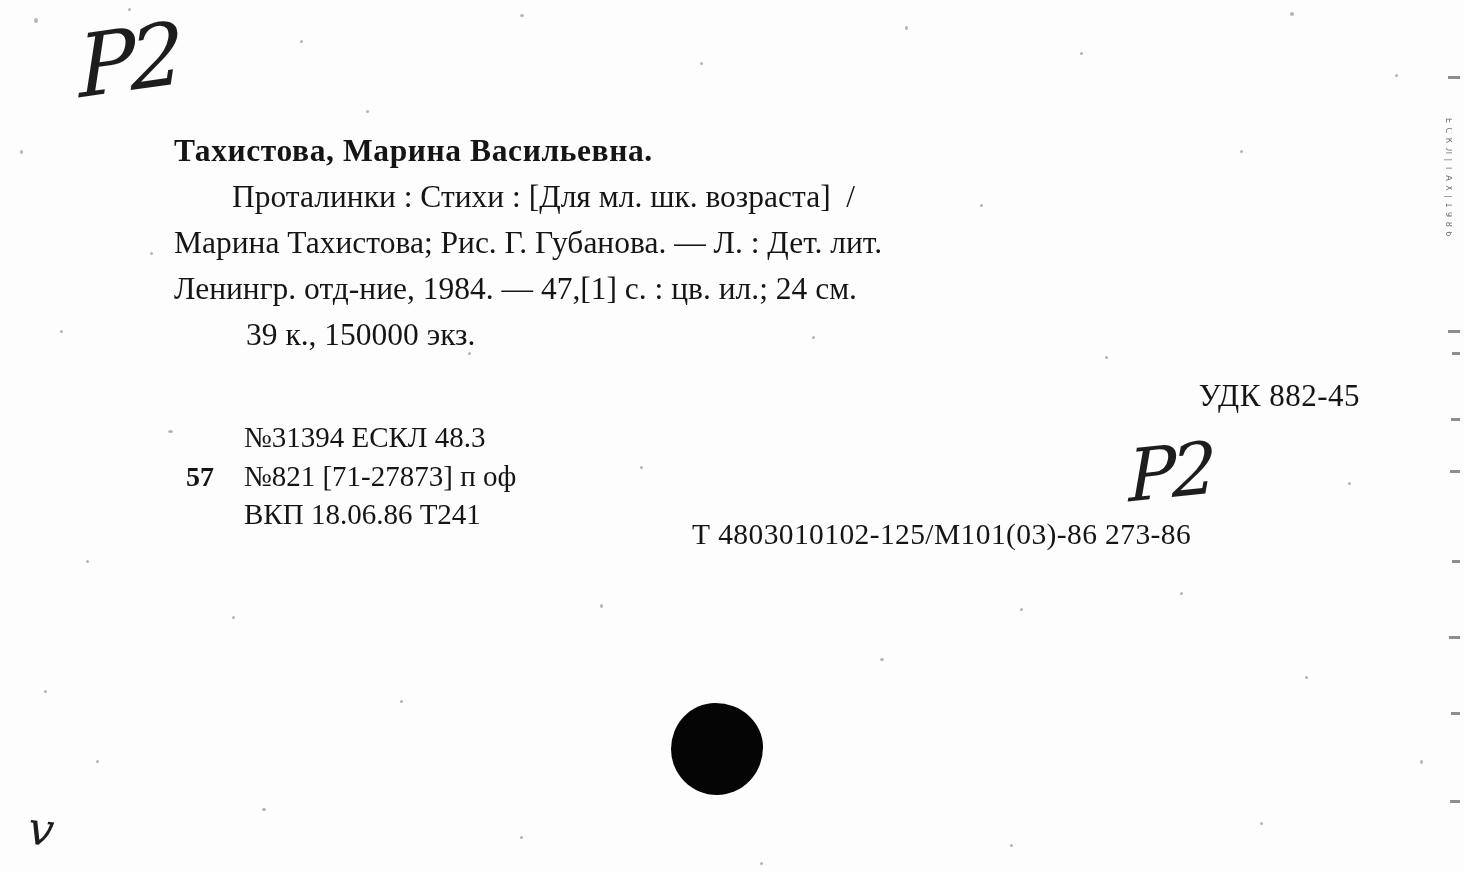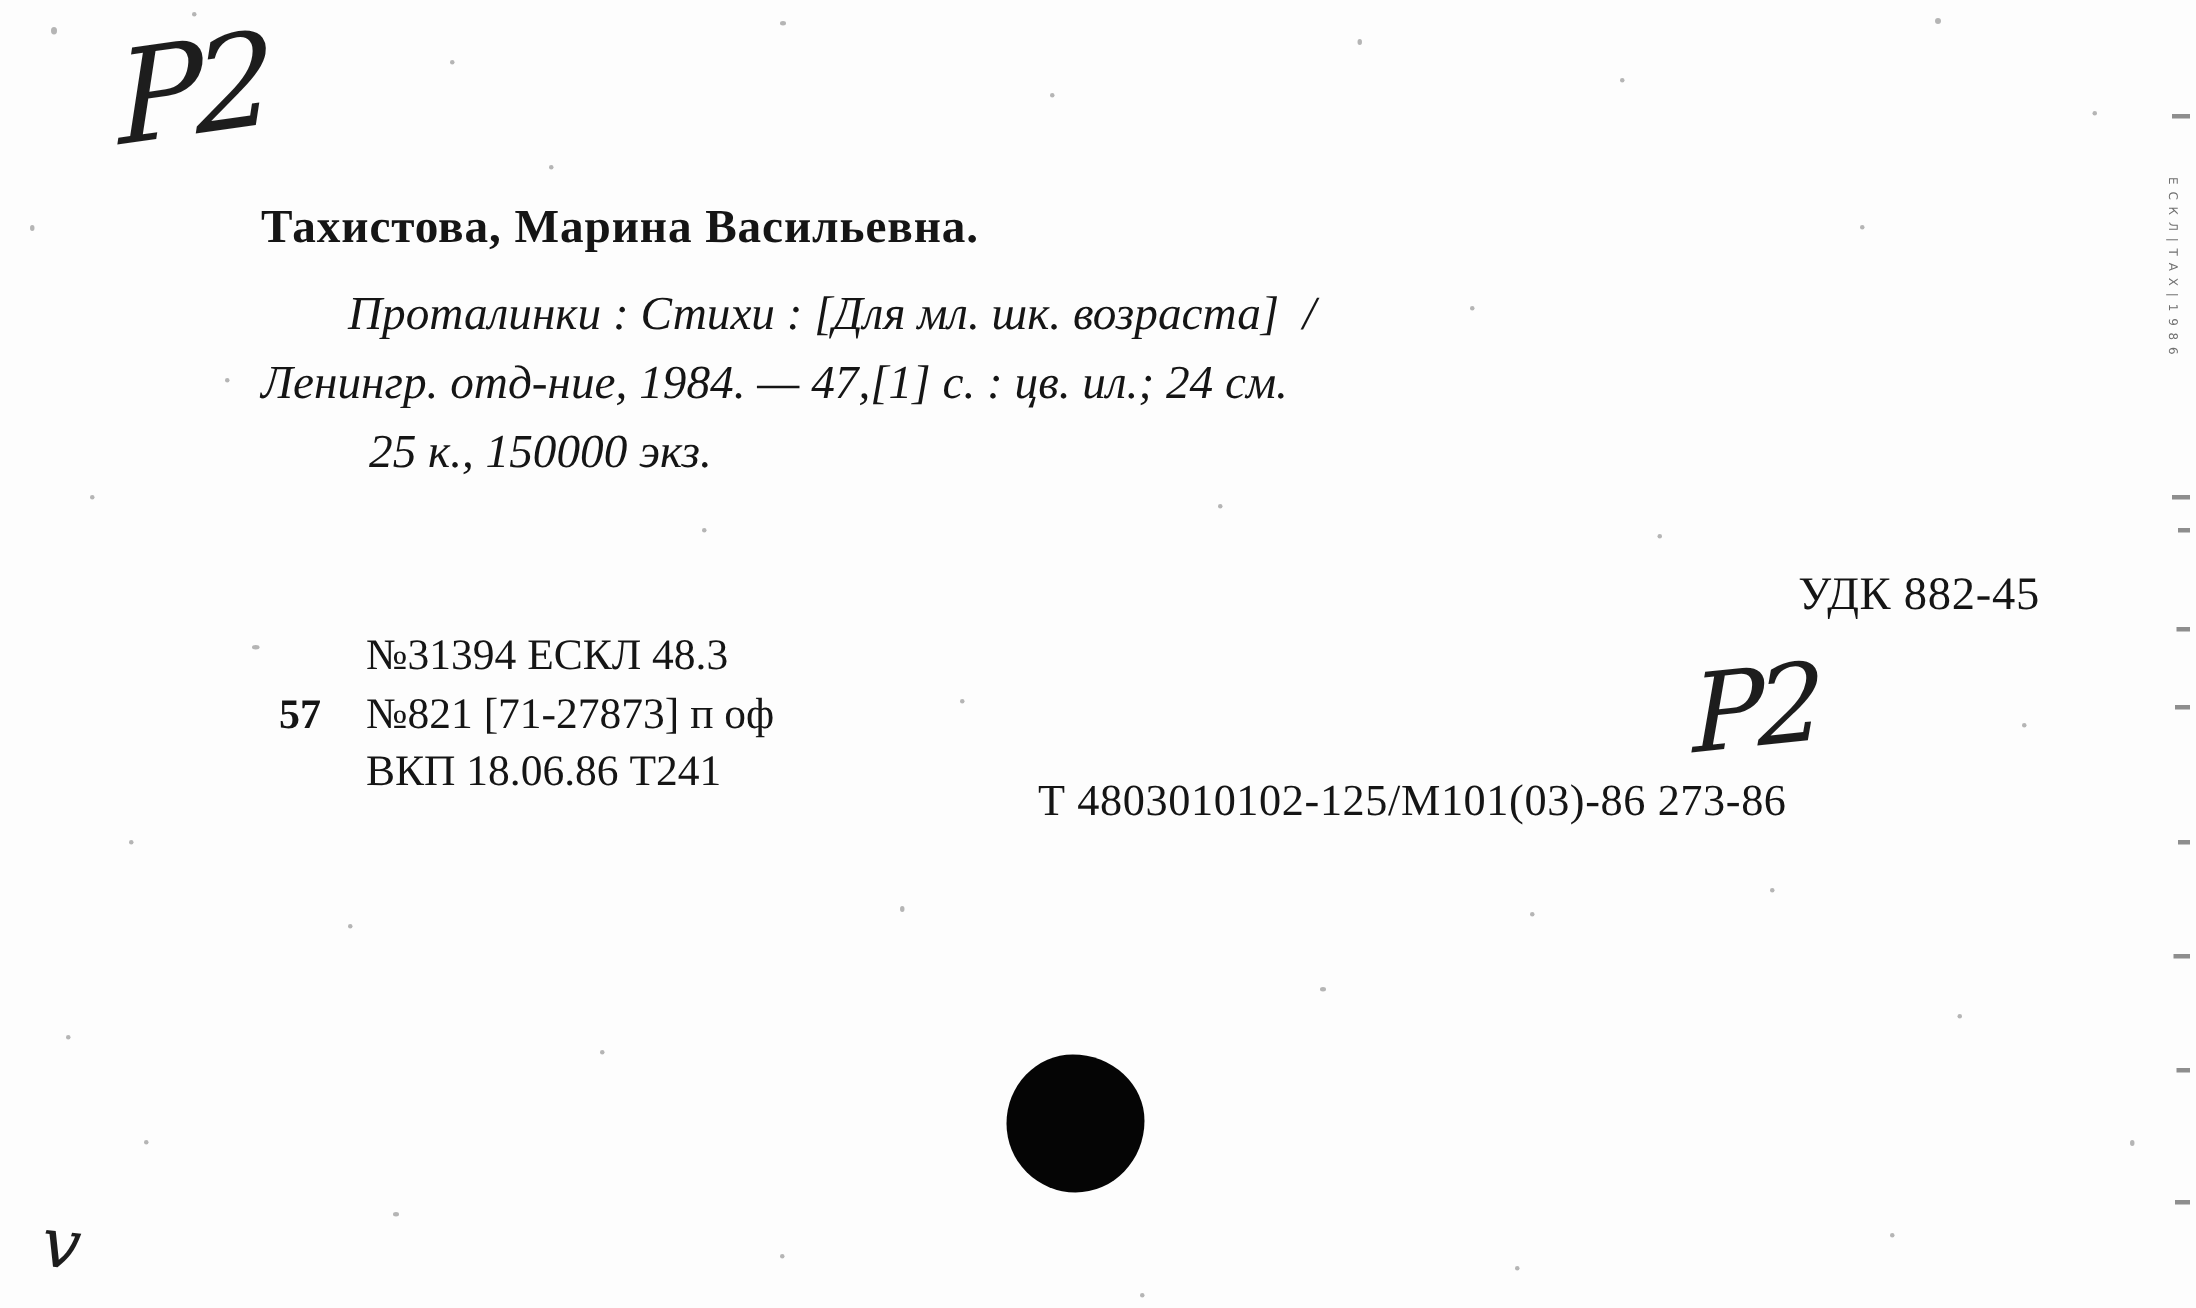--- a/index.html
+++ b/index.html
@@ -63,22 +63,21 @@
     top: 128px;
     width: 1180px;
     font-size: 31.5px;
     line-height: 1.46;
   }
   .bib .author {
     font-weight: bold;
     letter-spacing: .6px;
   }
   .bib .body {
-    margin-top: 12px;
-    font-style: italic;
+    margin-top: 0;
   }
   .bib .l1 { text-indent: 58px; }
   .bib .l4 { text-indent: 72px; }
 
   
   .udk {
     position: absolute;
     right: 104px;
     top: 378px;
     font-size: 31px;
@@ -209,22 +208,23 @@
   <div class="hand hand-p2-top">Р2</div>
 
   <div class="hand hand-p2-mid">Р2</div>
 
   <div class="hand hand-check">v</div>
 
   <div class="bib">
     <div class="author">Тахистова, Марина Васильевна.</div>
     <div class="body">
       <div class="l1">Проталинки : Стихи : [Для мл. шк. возраста]&nbsp; /</div>
+      <div>Марина Тахистова; Рис. Г. Губанова. — Л. : Дет. лит.</div>
       <div>Ленингр. отд-ние, 1984. — 47,[1] с. : цв. ил.; 24 см.</div>
-      <div class="l4">25 к., 150000 экз.</div>
+      <div class="l4">39 к., 150000 экз.</div>
     </div>
   </div>
 
   <div class="udk">УДК   882-45</div>
 
   <div class="reg">
     <div class="row">
       <span class="pad"></span>
       <span>№31394 ЕСКЛ 48.3</span>
     </div>

